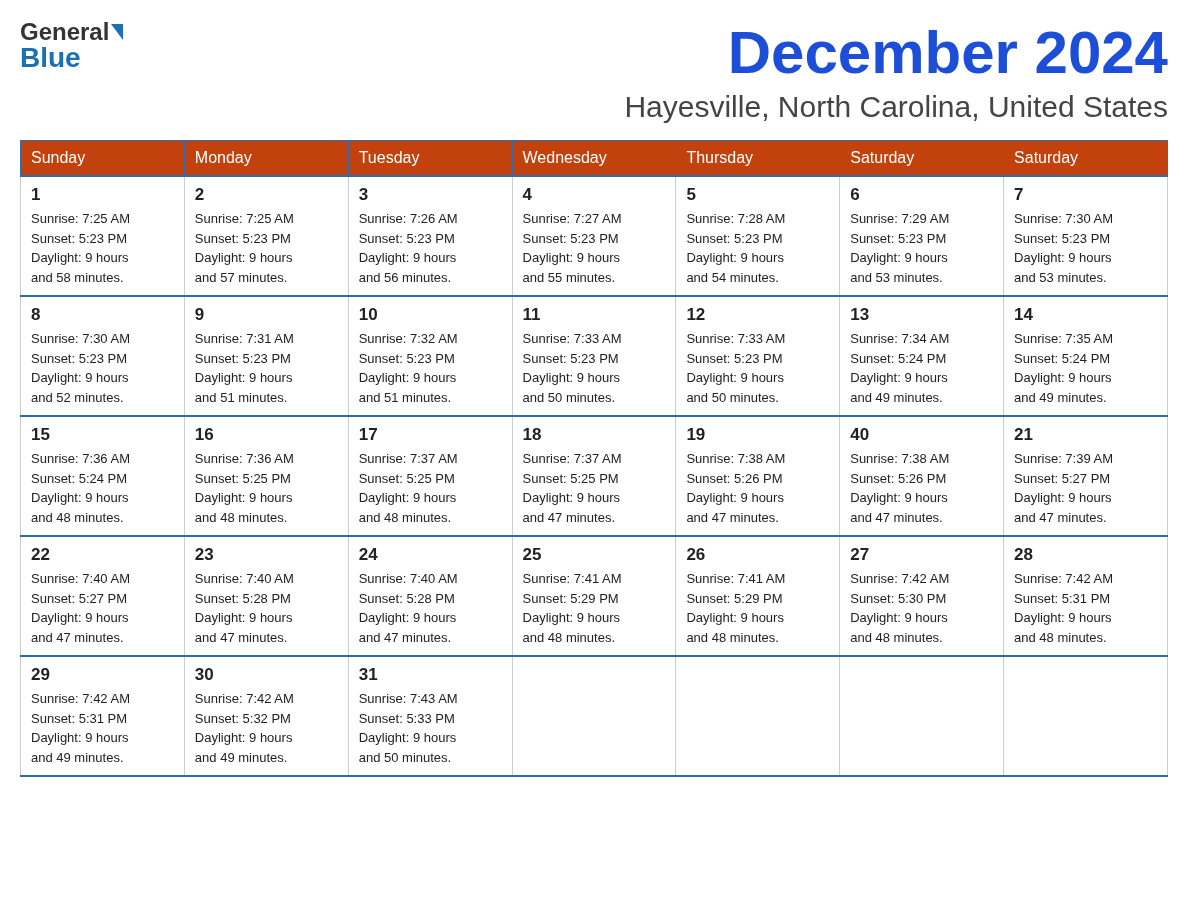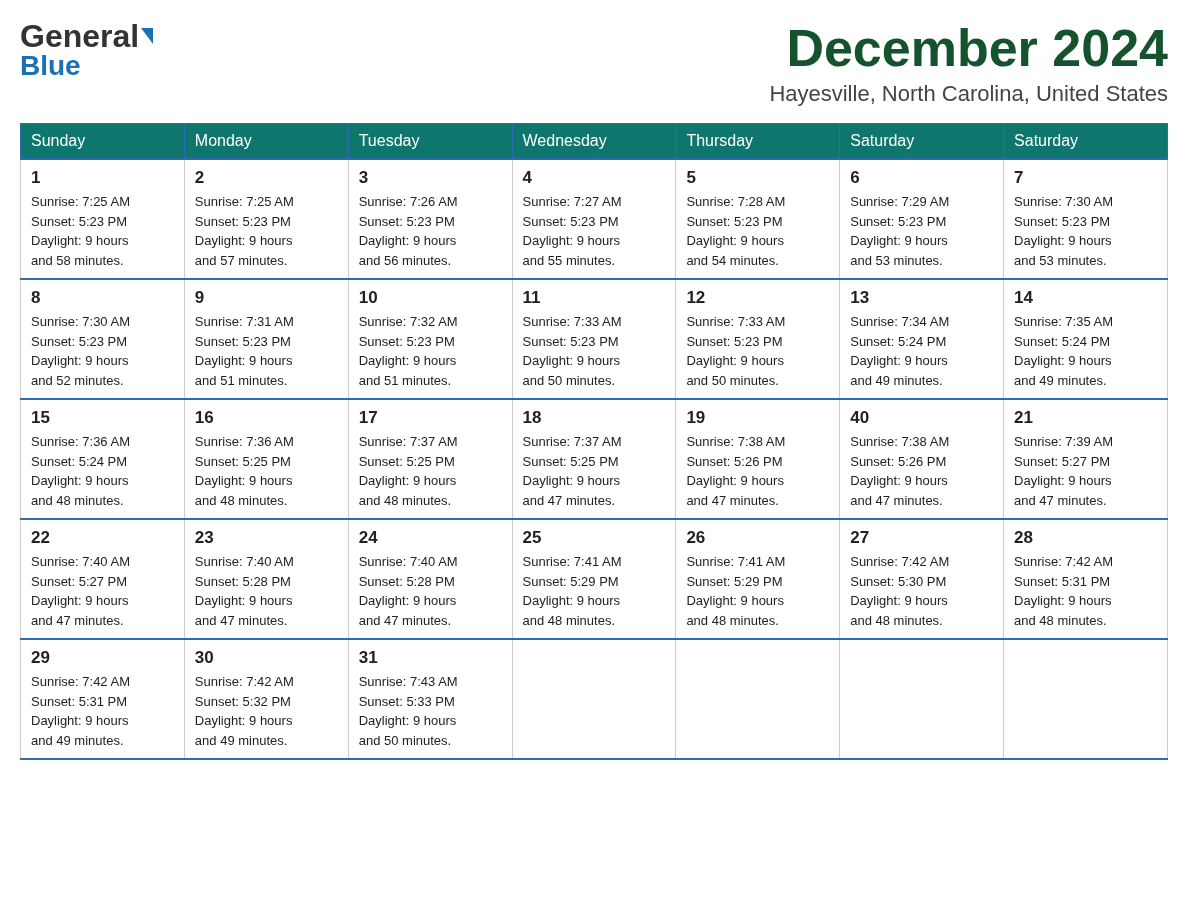--- a/index.html
+++ b/index.html
@@ -15,21 +15,21 @@
       justify-content: space-between;
       align-items: flex-start;
       margin-bottom: 16px;
     }
     .logo {
       display: flex;
       flex-direction: column;
       align-items: flex-start;
     }
     .logo-text-general {
-      font-size: 32px;
+      font-size: 24px;
       font-weight: bold;
       color: #333;
       line-height: 1;
     }
     .logo-text-blue {
       font-size: 28px;
       font-weight: bold;
       color: #1a6fb5;
       line-height: 1;
     }
@@ -44,38 +44,38 @@
       vertical-align: middle;
     }
     .logo-top-row {
       display: flex;
       align-items: center;
     }
     .title-section {
       text-align: right;
     }
     .month-title {
-      font-size: 52px;
+      font-size: 60px;
       font-weight: bold;
-      color: #14532d;
+      color: #1d4ed8;
       line-height: 1.1;
     }
     .location-title {
-      font-size: 22px;
+      font-size: 30px;
       color: #444;
       margin-top: 4px;
       text-align: right;
     }
     .calendar {
       width: 100%;
       border-collapse: collapse;
       border: 1px solid #aaa;
     }
     .calendar th {
-      background-color: #0f766e;
+      background-color: #c2410c;
       color: #fff;
       font-size: 16px;
       font-weight: normal;
       padding: 8px 10px;
       text-align: left;
       border: 1px solid #2a6db5;
     }
     .calendar td {
       vertical-align: top;
       padding: 8px 10px;

